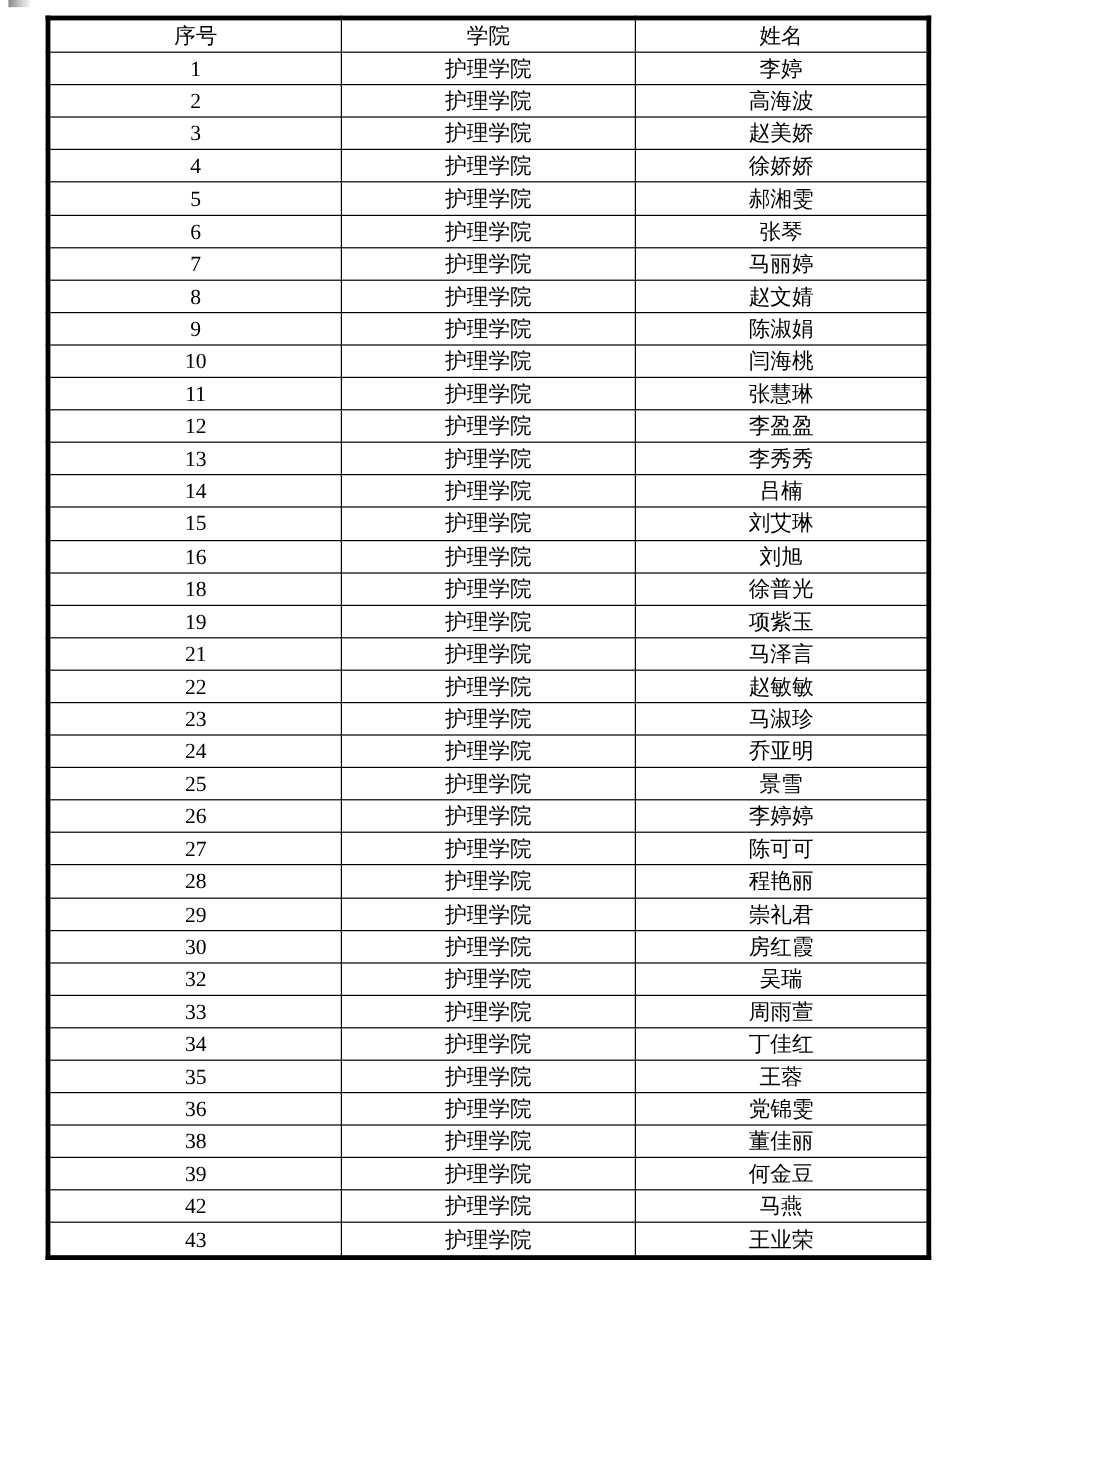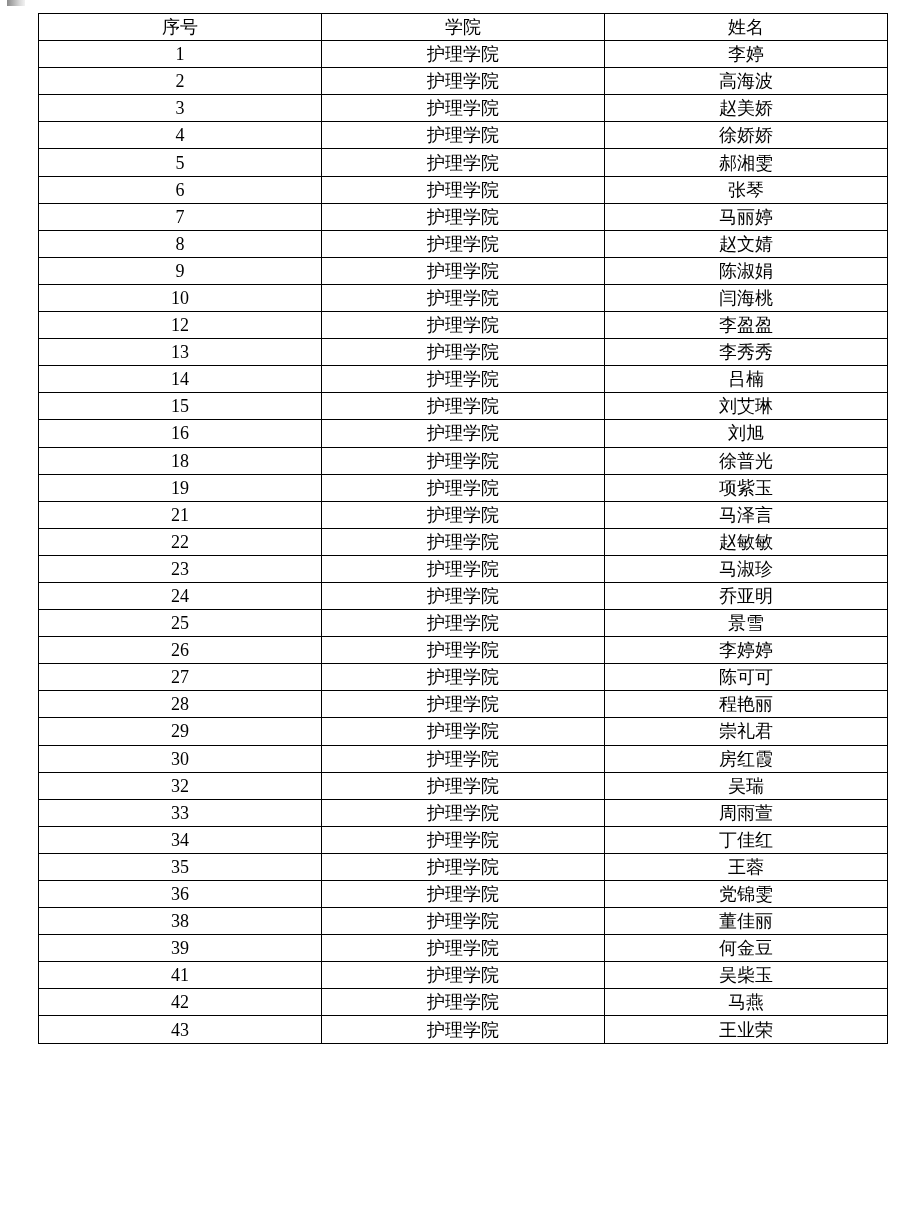--- a/index.html
+++ b/index.html
@@ -19,24 +19,24 @@
     left: 7px;
     top: 0;
     width: 18px;
     height: 6px;
     background: linear-gradient(to right, #8a8a8a, #d9d9d9 70%, #f2f2f2);
   }
   table.roster {
     position: absolute;
     left: 38px;
     top: 13px;
-    width: 850px;
+    width: 738px;
     border-collapse: collapse;
     table-layout: fixed;
-    border: 1px solid #000000;
+    border: 4px solid #000000;
   }
   table.roster col { width: 33.33%; }
   table.roster th,
   table.roster td {
     border: 1.5px solid #000000;
     text-align: center;
     vertical-align: middle;
     height: 26.1px; 
     padding: 0;
     font-size: 18px;
@@ -109,20 +109,25 @@
         <td>9</td>
         <td>护理学院</td>
         <td>陈淑娟</td>
       </tr>
       <tr>
         <td>10</td>
         <td>护理学院</td>
         <td>闫海桃</td>
       </tr>
       <tr>
+        <td>11</td>
+        <td>护理学院</td>
+        <td>张慧琳</td>
+      </tr>
+      <tr>
         <td>12</td>
         <td>护理学院</td>
         <td>李盈盈</td>
       </tr>
       <tr>
         <td>13</td>
         <td>护理学院</td>
         <td>李秀秀</td>
       </tr>
       <tr>
@@ -227,25 +232,20 @@
       </tr>
       <tr>
         <td>38</td>
         <td>护理学院</td>
         <td>董佳丽</td>
       </tr>
       <tr>
         <td>39</td>
         <td>护理学院</td>
         <td>何金豆</td>
-      </tr>
-      <tr>
-        <td>41</td>
-        <td>护理学院</td>
-        <td>吴柴玉</td>
       </tr>
       <tr>
         <td>42</td>
         <td>护理学院</td>
         <td>马燕</td>
       </tr>
       <tr>
         <td>43</td>
         <td>护理学院</td>
         <td>王业荣</td>

